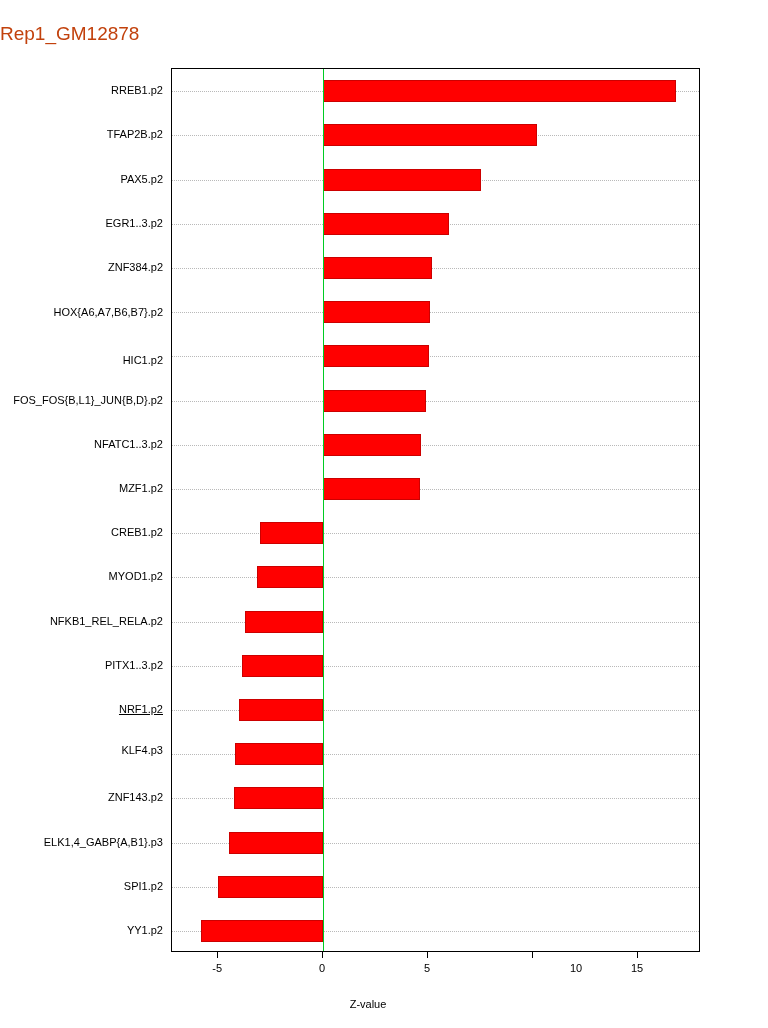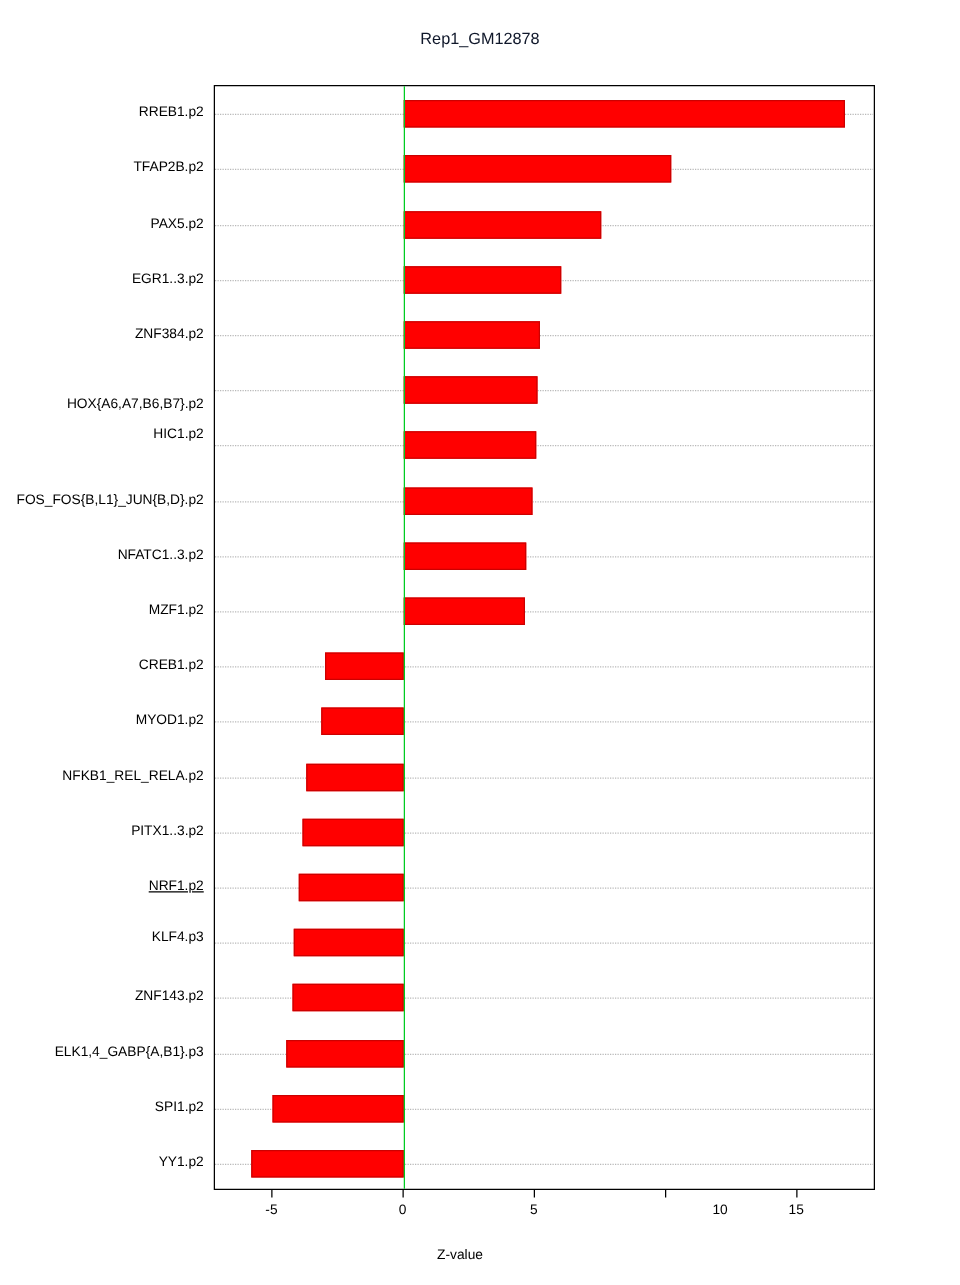--- a/index.html
+++ b/index.html
@@ -19,23 +19,23 @@
     position: absolute;
     left: 0; top: 0;
     width: 768px;
     height: 1028px;
   }
   .chart-title {
     position: absolute;
     left: 0;
     top: 23px;
     width: 768px;
-    text-align: center;
-    font-size: 13px;
-    color: #0f172a;
+    text-align: left;
+    font-size: 19px;
+    color: #c2410c;
   }
   .plot-frame {
     position: absolute;
     left: 171px;
     top: 68px;
     width: 529px;
     height: 884px;
     border: 1px solid #000000;
     box-sizing: border-box;
     background: #ffffff;
@@ -112,22 +112,22 @@
 <div id="chart-root">
 
   <div class="chart-title">Rep1_GM12878</div>
 
   <div class="y-labels-col">
       <div class="y-label" style="top: 22.1px;">RREB1.p2</div>
       <div class="y-label" style="top: 66.3px;">TFAP2B.p2</div>
       <div class="y-label" style="top: 110.5px;">PAX5.p2</div>
       <div class="y-label" style="top: 154.7px;">EGR1..3.p2</div>
       <div class="y-label" style="top: 198.9px;">ZNF384.p2</div>
-      <div class="y-label" style="top: 255px;">HOX{A6,A7,B6,B7}.p2</div>
-      <div class="y-label" style="top: 279px;">HIC1.p2</div>
+      <div class="y-label" style="top: 244px;">HOX{A6,A7,B6,B7}.p2</div>
+      <div class="y-label" style="top: 292px;">HIC1.p2</div>
       <div class="y-label" style="top: 331.5px;">FOS_FOS{B,L1}_JUN{B,D}.p2</div>
       <div class="y-label" style="top: 375.7px;">NFATC1..3.p2</div>
       <div class="y-label" style="top: 419.9px;">MZF1.p2</div>
       <div class="y-label" style="top: 464.1px;">CREB1.p2</div>
       <div class="y-label" style="top: 508.3px;">MYOD1.p2</div>
       <div class="y-label" style="top: 552.5px;">NFKB1_REL_RELA.p2</div>
       <div class="y-label" style="top: 596.7px; margin-left: 48px;">PITX1..3.p2</div>
       <div class="y-label" style="top: 640.9px; text-decoration: underline;">NRF1.p2</div>
       <div class="y-label" style="top: 682px; text-align: right;">KLF4.p3</div>
       <div class="y-label" style="top: 729.3px;">ZNF143.p2</div>

